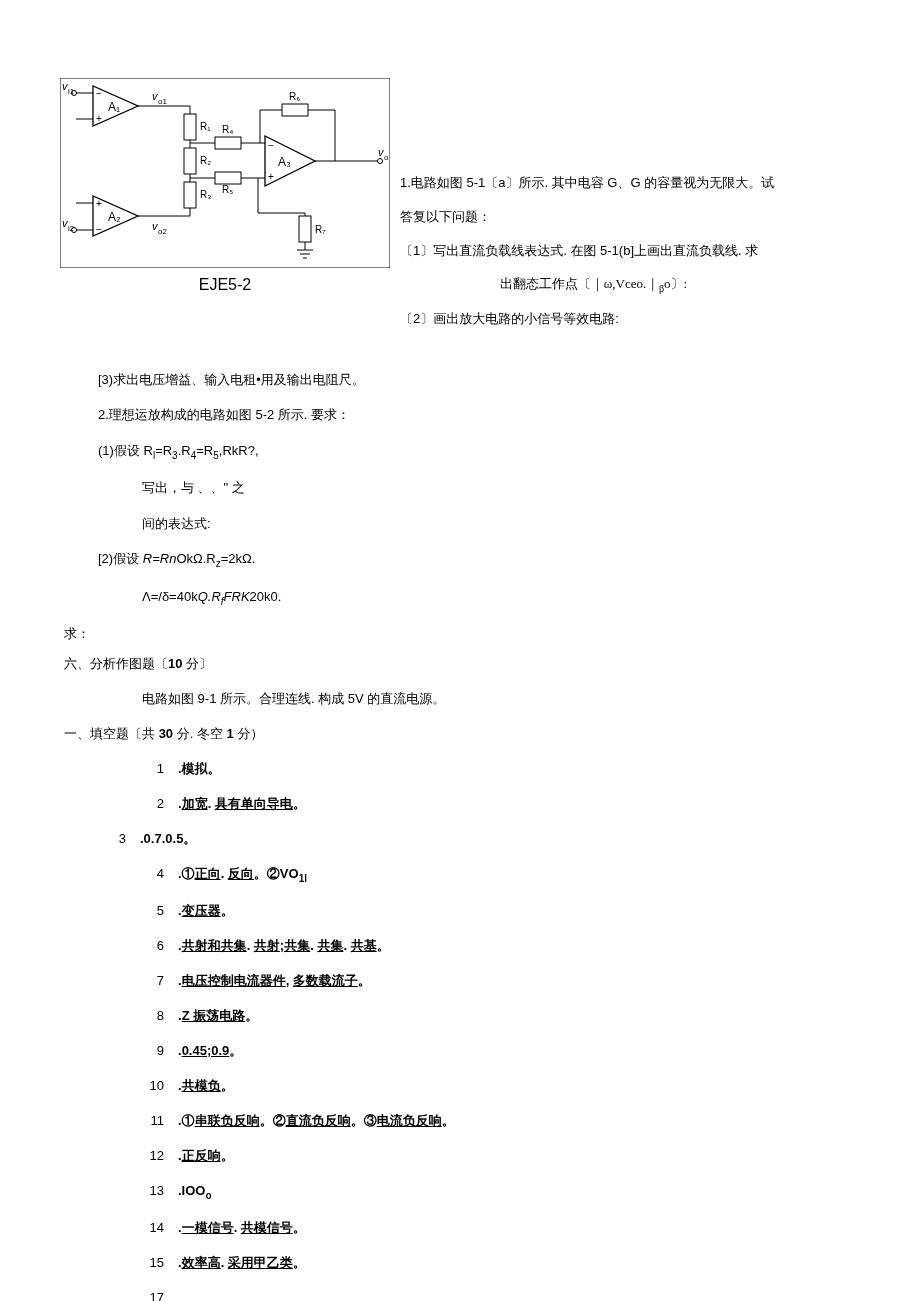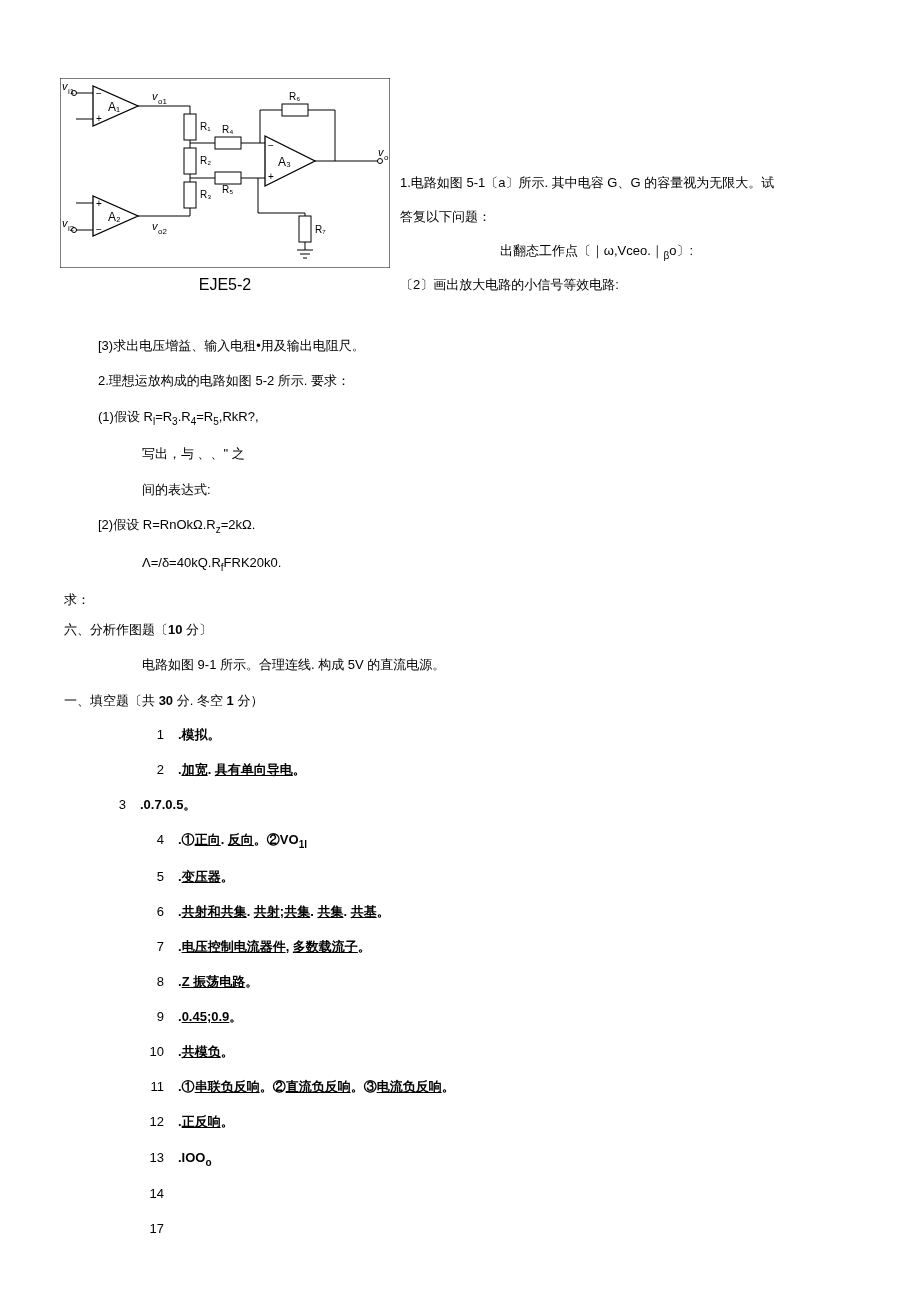--- a/index.html
+++ b/index.html
@@ -31,21 +31,21 @@
       width: 330px;
       margin-left: 60px;
     }
     .right-text {
       margin-top: 166px;
       margin-left: 10px;
       font-size: 13px;
       line-height: 2.6;
     }
     .right-text .line { white-space: nowrap; }
-    .indent-deep { padding-left: 100px; }
+    .indent-deep { padding-left: 100px; font-family: Liberation Serif, serif; }
     .body-content {
       margin-top: 32px;
       padding-left: 98px;
       padding-right: 27px;
     }
     .body-content .line {
       margin-bottom: 12px;
       line-height: 1.8;
     }
     .body-content .line.indent1 { padding-left: 44px; }
@@ -66,21 +66,21 @@
       padding-right: 14px;
       flex-shrink: 0;
       margin-left: 44px;
     }
     .list-items .item.special-3 .num { margin-left: 6px; }
     .list-items .txt { flex: 1; font-weight: bold; }
     .u { text-decoration: underline; }
     .bold { font-weight: bold; }
     .arial { font-family: Arial, sans-serif; }
     .sub { vertical-align: sub; font-size: 10px; }
-    .italic { }
+    .italic { font-style: italic; }
   </style>
 </head>
 <body>
 
 <div class="top-section">
   <div>
     <div class="circuit-image">
       <svg class="circuit-svg" viewBox="0 0 330 190">
         <rect x="0" y="0" width="330" height="190" fill="#fff" stroke="#000" stroke-width="1"></rect>
 
@@ -153,20 +153,21 @@
         <line x1="240" y1="176" x2="250" y2="176" stroke="#000"></line>
         <line x1="243" y1="180" x2="247" y2="180" stroke="#000"></line>
       </svg>
     </div>
     <div class="caption">EJE5-2</div>
   </div>
 
   <div class="right-text">
     <div class="line">1.电路如图 5-1〔a〕所示. 其中电容 G、G 的容量视为无限大。试</div>
     <div class="line">答复以下问题：</div>
+    <div class="line">〔1〕写出直流负载线表达式. 在图 5-1(b]上画出直流负载线. 求</div>
     <div class="line indent-deep">
       <span>出翻态工作点〔｜ω,Vceo.｜</span><span class="sub">β</span><span>o〕:</span>
     </div>
     <div class="line">〔2〕画出放大电路的小信号等效电路:</div>
   </div>
 </div>
 
 <div class="body-content">
   <div class="line">[3)求出电压增益、输入电租•用及输出电阻尺。</div>
   <div class="line">2.理想运放构成的电路如图 5-2 所示. 要求：</div>
@@ -240,19 +241,24 @@
       <div class="item">
         <div class="num">12</div>
         <div class="txt"><span>.</span><span class="u">正反响</span><span>。</span></div>
       </div>
       <div class="item">
         <div class="num">13</div>
         <div class="txt"><span>.IOO</span><span class="sub">o</span></div>
       </div>
       <div class="item">
         <div class="num">14</div>
+        <div class="txt"><span>.</span><span class="u">一模信号</span><span>. </span><span class="u">共模信号</span><span>。</span></div>
+      </div>
+      <div class="item">
+        <div class="num">15</div>
+        <div class="txt"><span>.</span><span class="u">效率高</span><span>. </span><span class="u">采用甲乙类</span><span>。</span></div>
       </div>
       <div class="item">
         <div class="num">17</div>
       </div>
     </div>
 
 </div>
 
 </body></html>

